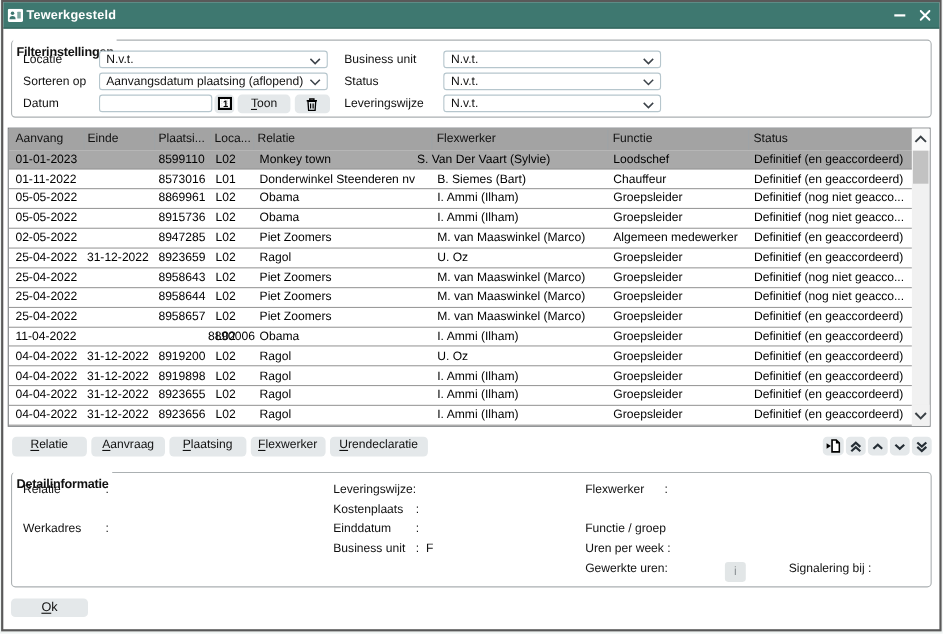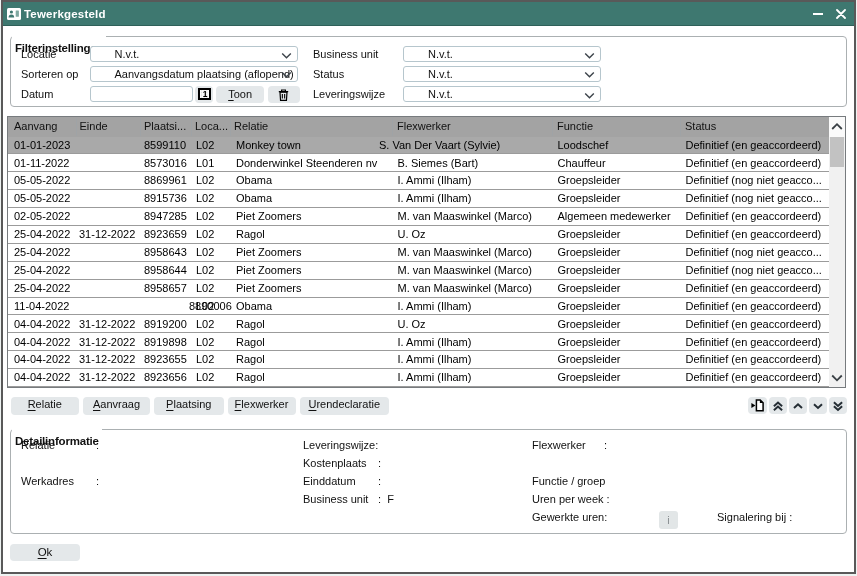--- a/index.html
+++ b/index.html
@@ -6,21 +6,21 @@
 body{width:857px;height:576px;background:#eef3f2;font-family:"Liberation Sans",sans-serif;position:relative;overflow:hidden;}
 .win{position:absolute;left:1px;top:0;width:850.5px;height:569.5px;border:2px solid #595959;background:#fff;}
 .tbar{position:absolute;left:0;top:0;width:100%;height:23px;background:#3E7870;border-bottom:1px solid #2F6059;}
 .ticon{position:absolute;left:4px;top:6px;}
 .ttext{position:absolute;left:21px;top:5.5px;color:#fff;font-size:11.5px;font-weight:bold;letter-spacing:0.2px;}
 .tmin{position:absolute;left:810px;top:11px;width:10px;height:2px;background:#fff;}
 .tclose{position:absolute;left:833px;top:6px;color:#fff;font-size:13px;font-weight:bold;}
 .group{position:absolute;border:1px solid #ABB0B2;border-radius:4px;background:#fff;}
 .glabel{position:absolute;background:#fff;font-weight:bold;font-size:11.5px;color:#111;padding:15px 3px;letter-spacing:-0.2px;}
 .flabel{position:absolute;font-size:11px;color:#111;}
-.sel{position:absolute;height:16px;border:1px solid #B6C6CD;border-radius:3px;background:#fff;box-sizing:border-box;font-size:11px;color:#111;line-height:15px;padding-left:24px;}
+.sel{position:absolute;height:16px;border:1px solid #B6C6CD;border-radius:3px;background:#fff;box-sizing:border-box;font-size:11px;color:#111;line-height:15px;padding-left:6px;}
 .sel .chev{position:absolute;right:5px;top:3.5px;}
 .inp{position:absolute;height:16px;border:1px solid #B6C6CD;border-radius:3px;background:#fff;box-sizing:border-box;}
 .btn{position:absolute;height:16.5px;background:#E4E8EA;border-radius:4px;box-sizing:border-box;font-size:11px;color:#111;text-align:center;line-height:16.5px;}
 u{text-decoration:underline;text-underline-offset:1.5px;}
 .table{position:absolute;left:4px;top:114px;width:839px;height:272px;border:1px solid #777B7E;background:#fff;box-sizing:border-box;}
 .thead{position:absolute;left:0;top:0;width:821px;height:19.5px;background:#a3a3a3;box-sizing:border-box;}
 .thead span{position:absolute;top:3px;font-size:11px;color:#111;}
 .thead .vs{position:absolute;top:1px;bottom:1px;width:1px;background:#9FA3A6;}
 .trow{position:absolute;left:0;width:821px;height:17.9px;border-bottom:1px solid #9B9B9B;box-sizing:border-box;}
 .trow span{position:absolute;top:2.2px;font-size:11px;color:#000;white-space:nowrap;}

